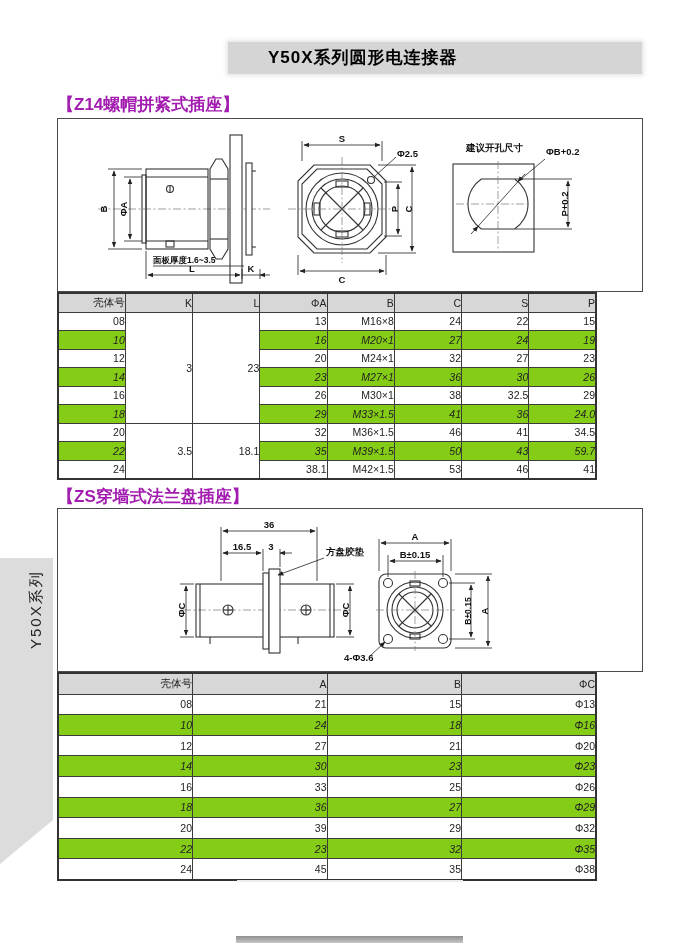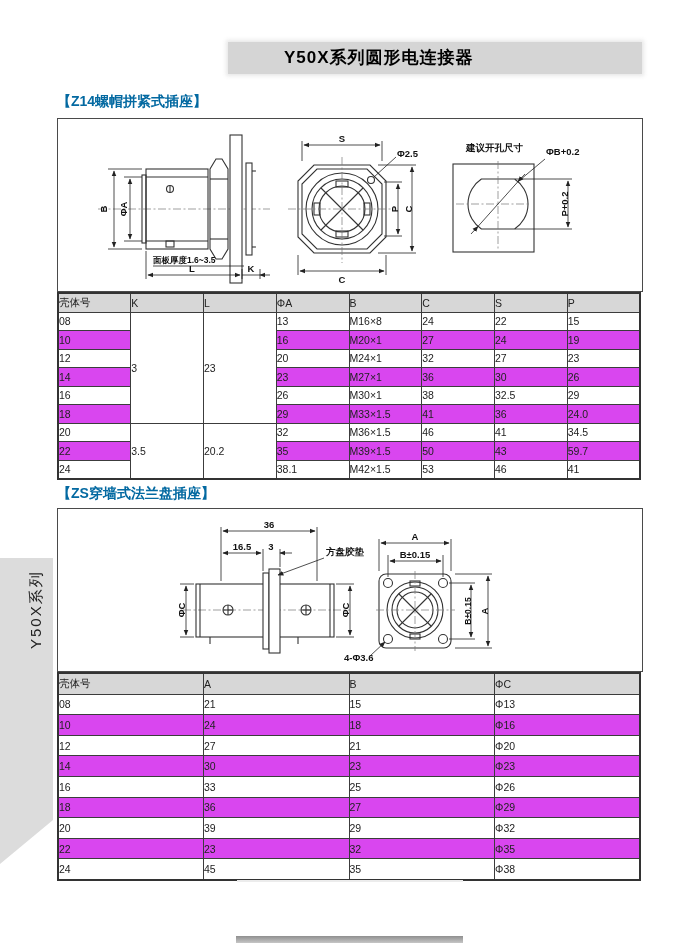--- a/index.html
+++ b/index.html
@@ -1,33 +1,33 @@
 <!DOCTYPE html>
 <html><head>
 <meta charset="utf-8">
 <style>
   html,body{margin:0;padding:0;background:#fff;}
   .page{position:relative;width:700px;height:943px;background:#ffffff;overflow:hidden;
         font-family:"Liberation Sans","DejaVu Sans",sans-serif;color:#222;}
   .title-bar{position:absolute;left:228px;top:42px;width:414px;height:32px;
         background:#d5d5d5;box-shadow:0 0 4px 2px rgba(120,120,120,.18);}
   .title-bar span{display:block;line-height:32px;padding-left:40px;font-size:17px;
-        font-weight:bold;color:#000;letter-spacing:1px;margin-left:16px;}
-  .section-label{position:absolute;left:57px;font-size:14px;font-weight:bold;color:#0369a1;}
+        font-weight:bold;color:#000;letter-spacing:1px;}
+  .section-label{position:absolute;left:57px;font-size:17px;font-weight:bold;color:#a21caf;}
   .s1{top:93px}.s2{top:485px}
   .draw-box{position:absolute;left:57px;width:584px;border:1px solid #4a4a4a;background:#fff;}
   .b1{top:118px;height:172px}.b2{top:508px;height:162px}
-  table{position:absolute;left:57px;width:584px;border-collapse:collapse;table-layout:fixed;
-        font-size:10.5px;color:#222;text-align:left;border:2px solid #333;}
+  table{position:absolute;left:57px;width:540px;border-collapse:collapse;table-layout:fixed;
+        font-size:10.5px;color:#222;text-align:right;border:2px solid #333;}
   .t1{top:292px}.t2{top:672px}
   th,td{border:1px solid #3c3c3c;padding:0;font-weight:normal;background:#fff;}
   .t1 th,.t1 td{height:17.5px}
   .t2 th,.t2 td{height:19.6px}
   thead th{background:#d7d7d7;}
-  tr.alt td{background:#d946ef;}
+  tr.alt td{background:#84cc16;font-style:italic;}
   td.merge{background:#fff;}
   .side-tab{position:absolute;left:0;top:558px;width:53px;height:306px;background:#dcdcdc;
         clip-path:polygon(0 0,100% 0,100% 85.6%,0 100%);}
   .side-text{position:absolute;left:27px;top:649px;transform:rotate(-90deg);
         transform-origin:0 0;font-size:15px;color:#222;letter-spacing:2px;white-space:nowrap;}
   .footer-line{position:absolute;left:237px;top:880px;width:226px;height:2px;background:#ececec;}
   .footer-bar{position:absolute;left:236px;top:936px;width:227px;height:7px;
         background:linear-gradient(#8f8f8f,#c6c6c6);}
   
   svg{display:block}
@@ -220,21 +220,21 @@
         <td>18</td>
         <td>29</td>
         <td>M33×1.5</td>
         <td>41</td>
         <td>36</td>
         <td>24.0</td>
       </tr>
       <tr>
         <td>20</td>
         <td class="merge" rowspan="3">3.5</td>
-        <td class="merge" rowspan="3">20.2</td>
+        <td class="merge" rowspan="3">18.1</td>
         <td>32</td>
         <td>M36×1.5</td>
         <td>46</td>
         <td>41</td>
         <td>34.5</td>
       </tr>
       <tr class="alt">
         <td>22</td>
         <td>35</td>
         <td>M39×1.5</td>

